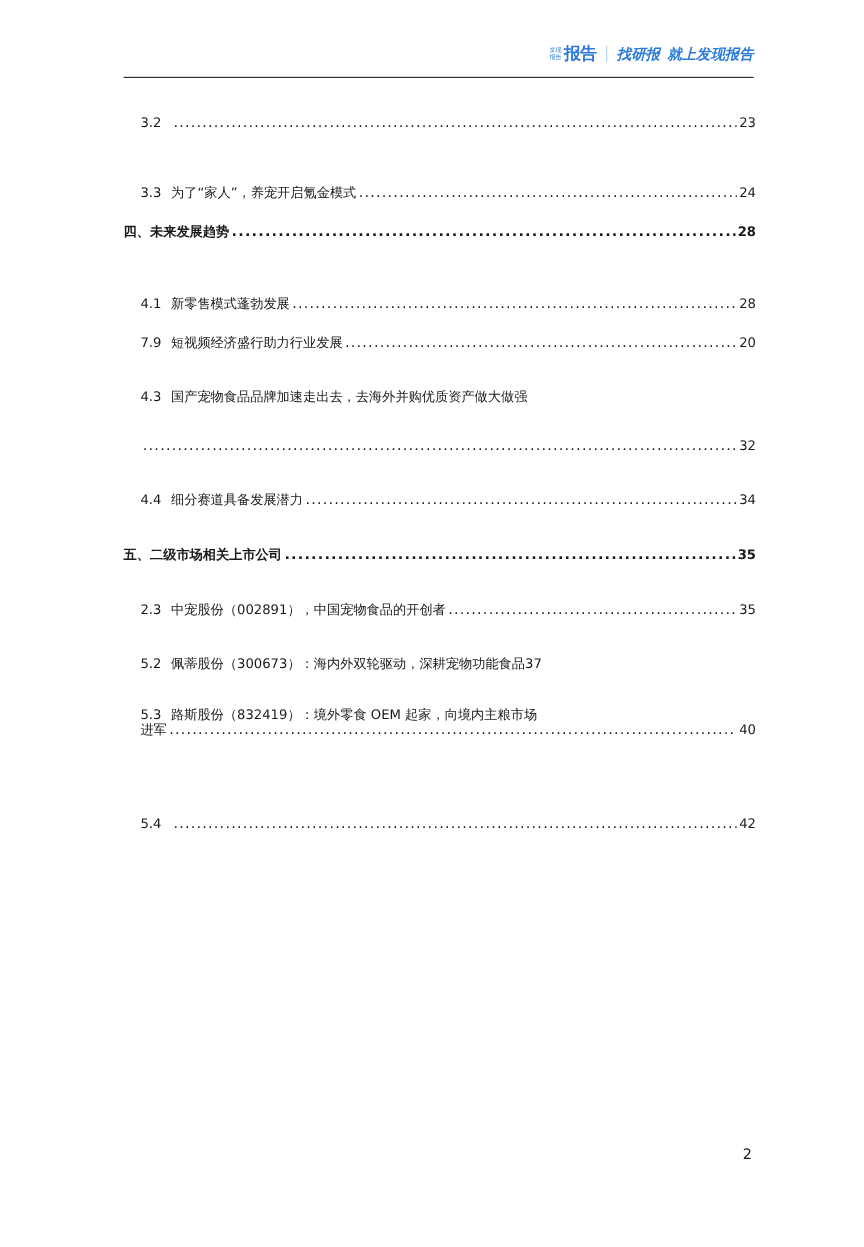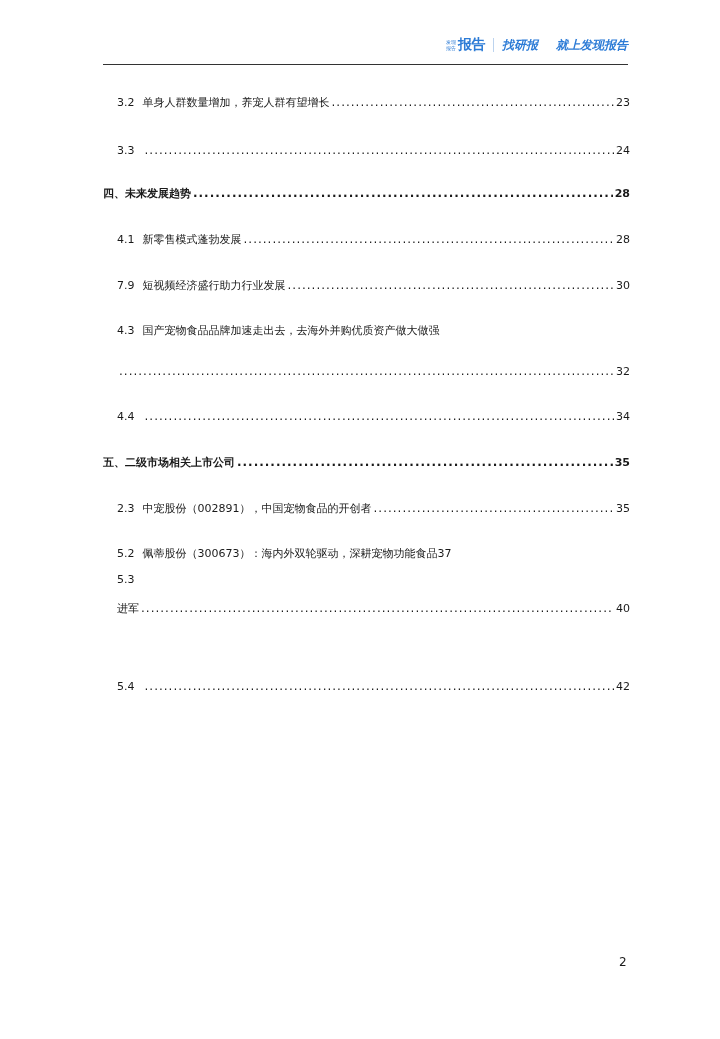--- a/index.html
+++ b/index.html
@@ -6,21 +6,21 @@
     body { width: 720px; height: 1039px; position: relative; overflow: hidden;
            font-family: "DejaVu Sans", "Liberation Sans", sans-serif; color: #1a1a1a; }
     .header { position: absolute; left: 103px; top: 30px; width: 525px; height: 34px; }
     .header-rule { position: absolute; left: 103px; top: 64px; width: 525px; height: 1px; background: #333; }
     .brand { position: absolute; right: 0; top: 6px; display: flex; align-items: center; gap: 6px; }
     .logo { display: flex; align-items: center; gap: 2px; }
     .logo-small { display: flex; flex-direction: column; font-size: 5px; line-height: 6px; color: #2c7bd6; }
     .logo-main { font-size: 14px; font-weight: bold; color: #2c7bd6; letter-spacing: -0.5px; }
     .brand-sep { width: 1px; height: 14px; background: #bcd3ee; margin: 0 2px; }
     .slogan { font-size: 12px; font-weight: bold; font-style: italic; color: #2c7bd6; }
-    .slogan2 { margin-left: 12px; }
+    .slogan2 { margin-left: 0; }
 
     .toc { position: absolute; left: 103px; top: 80px; width: 527px; }
     .row { position: absolute; left: 0; width: 527px; height: 24px; display: flex; align-items: baseline;
            font-size: 11px; line-height: 24px; white-space: nowrap; }
     .row.l2 { padding-left: 14px; width: 513px; }
     .row.l1 { font-weight: bold; }
     .row .num { margin-right: 8px; }
     .row .leader { flex: 1; overflow: hidden; margin: 0 2px; letter-spacing: 1px; color: #1a1a1a; }
     .row .leader::before { content: "......................................................................................................................................................................................................................."; font-weight: normal; font-size: 12px; }
     .row.l1 .leader::before { font-weight: bold; }
@@ -43,64 +43,65 @@
     <span class="slogan">找研报</span>
     <span class="slogan slogan2">就上发现报告</span>
   </div>
 </div>
 <div class="header-rule"></div>
 
 <div class="toc">
 
   <div class="row l2" style="top:10px">
     <span class="num">3.2</span>
-    <span>单身人群数量增加，养宠人群有望增长</span>
     <span class="leader"></span>
     <span class="page">23</span>
   </div>
 
-  <div class="row l2" style="top:58px">
+  <div class="row l2" style="top:68px">
     <span class="num">3.3</span>
+    <span>为了“家人”，养宠开启氪金模式</span>
     <span class="leader"></span>
     <span class="page">24</span>
   </div>
 
   <div class="row l1" style="top:101px">
     <span>四、</span>
     <span>未来发展趋势</span>
     <span class="leader"></span>
     <span class="page">28</span>
   </div>
 
-  <div class="row l2" style="top:147px">
+  <div class="row l2" style="top:161px">
     <span class="num">4.1</span>
     <span>新零售模式蓬勃发展</span>
     <span class="leader"></span>
     <span class="page">28</span>
   </div>
 
   <div class="row l2" style="top:193px">
     <span class="num">7.9</span>
     <span>短视频经济盛行助力行业发展</span>
     <span class="leader"></span>
-    <span class="page">30</span>
+    <span class="page">20</span>
   </div>
 
   <div class="row l2" style="top:239px">
     <span class="num">4.3</span>
     <span>国产宠物食品品牌加速走出去，去海外并购优质资产做大做强</span>
   </div>
 
   <div class="row l2" style="top:279px">
     <span class="leader"></span>
     <span class="page">32</span>
   </div>
 
   <div class="row l2" style="top:324px">
     <span class="num">4.4</span>
+    <span>细分赛道具备发展潜力</span>
     <span class="leader"></span>
     <span class="page">34</span>
   </div>
 
   <div class="row l1" style="top:370px">
     <span>五、</span>
     <span>二级市场相关上市公司</span>
     <span class="leader"></span>
     <span class="page">35</span>
   </div>
@@ -111,22 +112,23 @@
     <span class="leader"></span>
     <span class="page">35</span>
   </div>
 
   <div class="row l2" style="top:462px">
     <span class="num">5.2</span>
     <span>佩蒂股份（300673）：海内外双轮驱动，深耕宠物功能食品</span>
     <span class="page">37</span>
   </div>
 
-  <div class="row l2" style="top:488px">
+  <div class="row l2" style="top:504px">
     <span class="num">5.3</span>
+    <span>路斯股份（832419）：境外零食 OEM 起家，向境内主粮市场</span>
   </div>
 
   <div class="row l2" style="top:516px">
     <span>进军</span>
     <span class="leader"></span>
     <span class="page">40</span>
   </div>
 
   <div class="row l2" style="top:594px">
     <span class="num">5.4</span>

